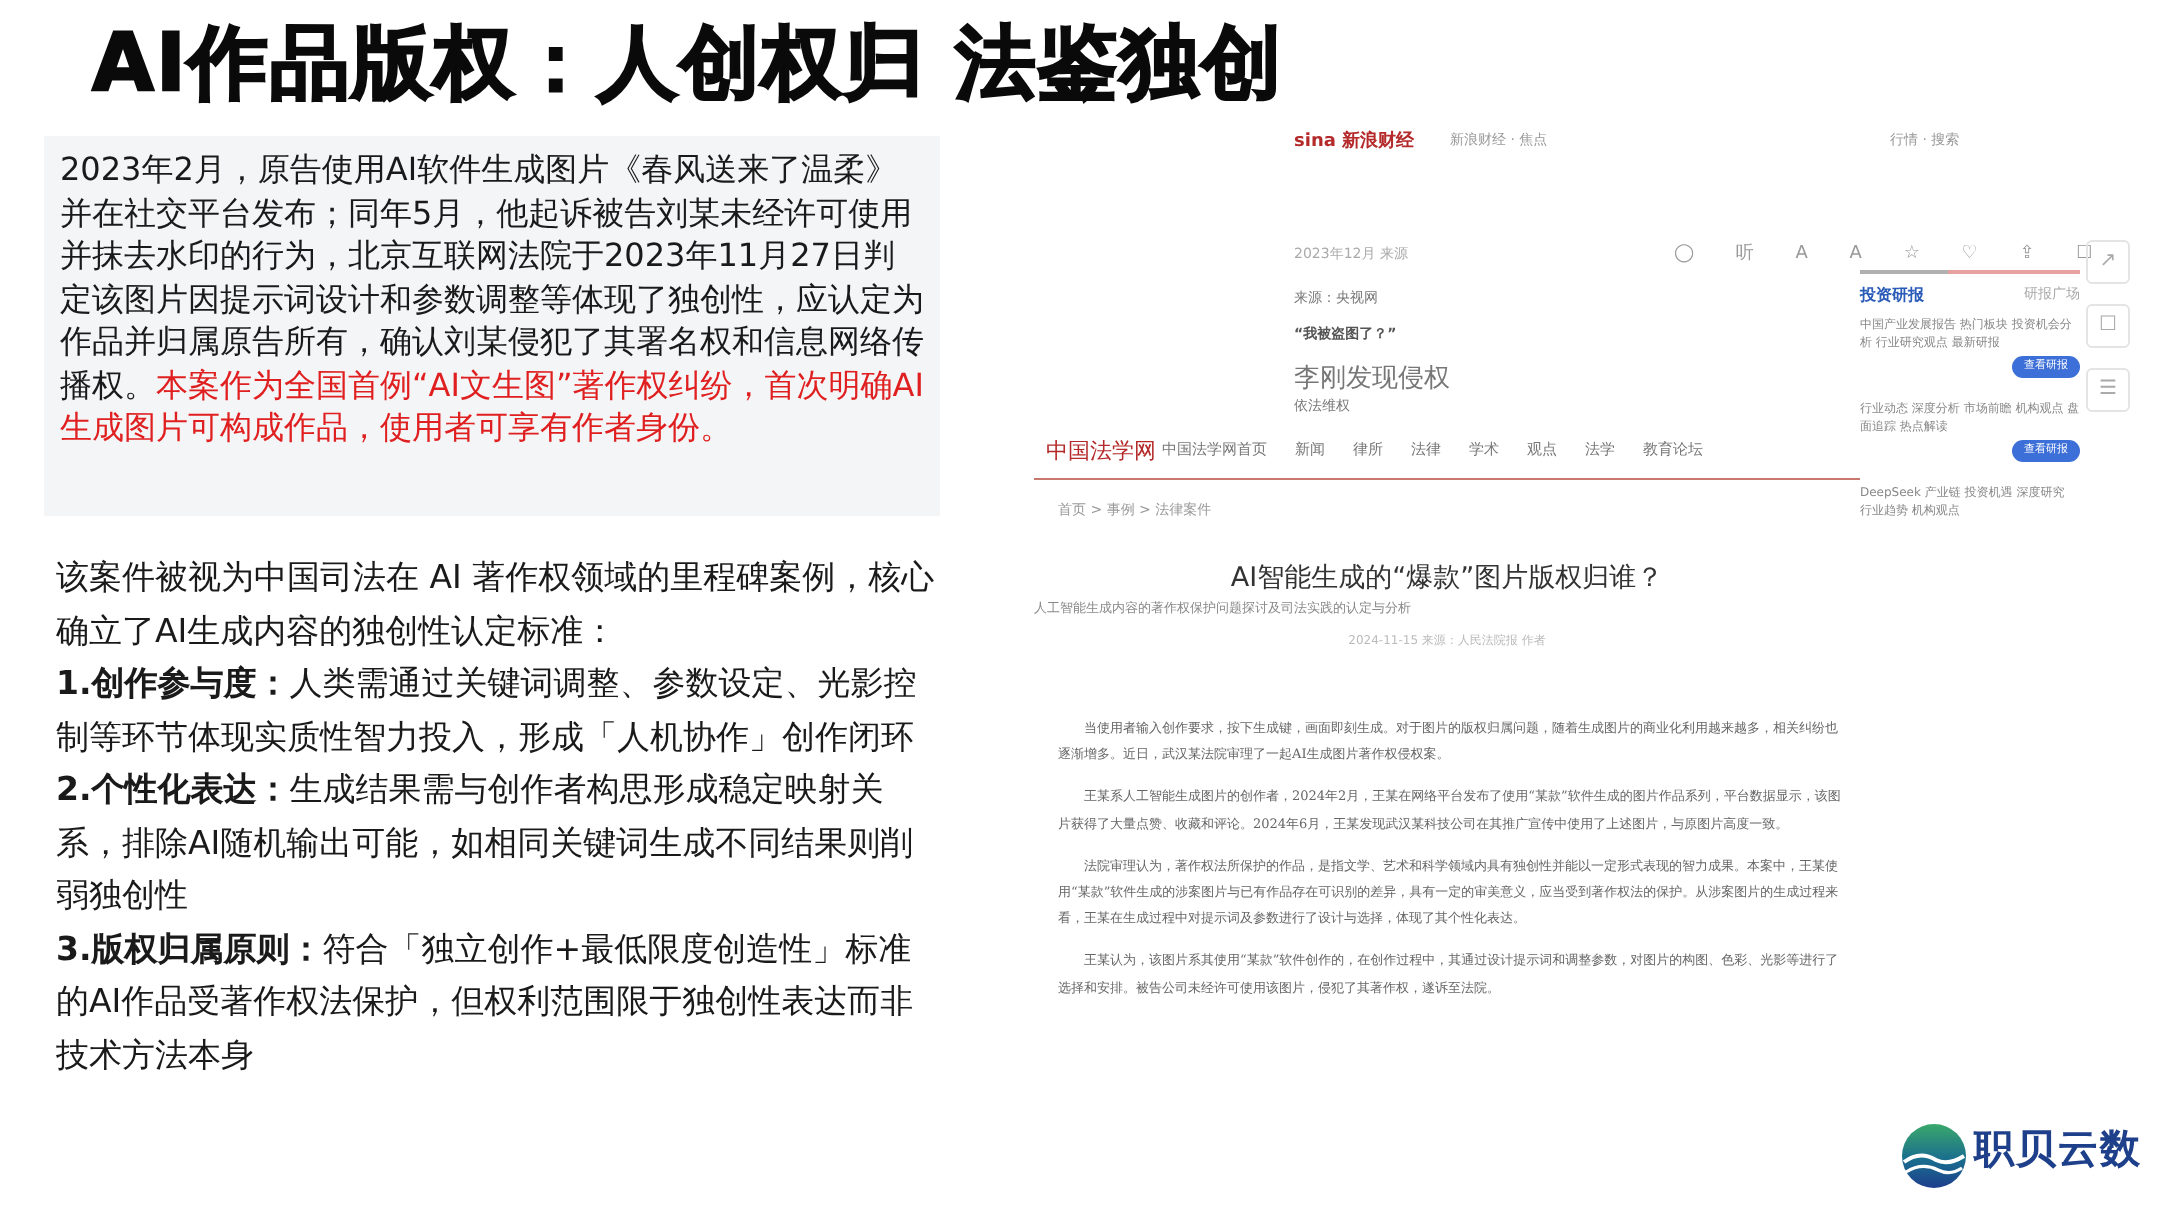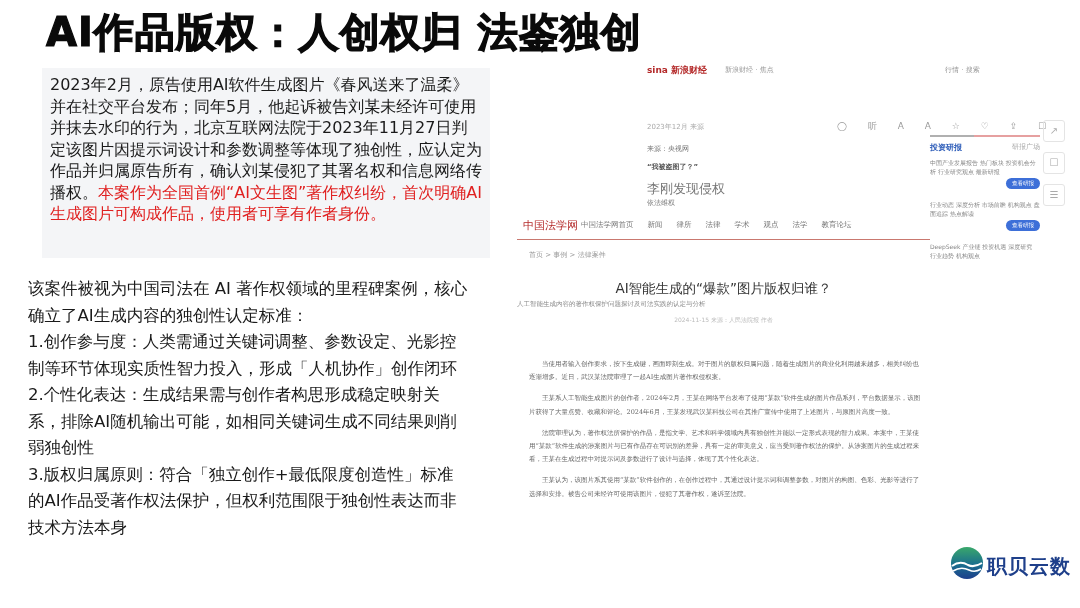--- a/index.html
+++ b/index.html
@@ -1,27 +1,27 @@
 <!DOCTYPE html>
 <html><head>
 <meta charset="utf-8">
 <style>
   * { margin:0; padding:0; box-sizing:border-box; }
   html, body { width:1080px; height:608px; overflow:hidden; background:#ffffff; }
   body { position:relative; font-family:"DejaVu Sans", "Liberation Sans", sans-serif; color:#1a1a1a; }
 
   .title { position:absolute; left:6px; top:4px; font-size:40px; font-weight:900; letter-spacing:1px; color:#0a0a0a; line-height:56px;margin-left:40px; -webkit-text-stroke:1.2px #0a0a0a; }
 
-  .case-box { position:absolute; left:22px; top:68px; width:448px; height:190px; background:#f4f5f7; padding:6px 8px;margin-left:20px; }
+  .case-box { position:absolute; left:22px; top:68px; width:448px; height:190px; background:#f4f5f7; padding:6px 8px; }
   .case-box p { font-size:16px; line-height:21.5px; color:#1a1a1a; }
   .case-box .hl { color:#e02020; }
 
   .analysis { position:absolute; left:28px; top:276px; width:440px; }
   .analysis p { font-size:16.5px; line-height:26.5px; color:#1a1a1a; }
-  .analysis b { font-weight:normal; }
+  .analysis b { font-weight:bold; }
 
   
   .shot1 { position:absolute; left:615px; top:58px; width:465px; height:180px; background:#fff; }
   .shot1 .brand { position:absolute; left:32px; top:6px; font-size:9px; color:#b42a2a; font-weight:bold; }
   .shot1 .brand-sub { position:absolute; left:70px; top:7px; font-size:7px; color:#999; }
   .shot1 .top-right { position:absolute; left:330px; top:7px; font-size:7px; color:#999; }
   .shot1 .headline { position:absolute; left:32px; top:26px; font-size:17px; font-weight:bold; color:#222; letter-spacing:0.3px; }
   .shot1 .meta { position:absolute; left:32px; top:64px; font-size:7px; color:#aaa; }
   .shot1 .tools { position:absolute; left:222px; top:62px; font-size:9px; color:#999; letter-spacing:9px; }
   .shot1 .author { position:absolute; left:32px; top:86px; font-size:7px; color:#777; }
@@ -45,21 +45,21 @@
   .shot2 .nav { position:absolute; left:0; top:6px; width:413px; height:24px; border-bottom:1.5px solid #c9786f;text-align:center; }
   .shot2 .logo { position:absolute; left:6px; top:2px; font-size:11px; color:#b42a2a; font-family:"DejaVu Serif", serif; }
   .shot2 .nav-items { position:absolute; left:64px; top:4px; font-size:7.5px; color:#777; display:flex; gap:14px; }
   .shot2 .crumb { position:absolute; left:12px; top:40px; font-size:7px; color:#999; }
   .shot2 .art-title { position:absolute; left:0; width:413px; top:70px; font-size:13.5px; color:#333; text-align:center; }
   .shot2 .art-sub { position:absolute; left:0; width:413px; top:90px; font-size:6.5px; color:#888; text-align:left;font-family:Liberation Serif, serif; }
   .shot2 .art-meta { position:absolute; left:0; width:413px; top:106px; font-size:6px; color:#bbb; text-align:center; }
   .shot2 .body { position:absolute; left:12px; top:148px; width:392px; }
   .shot2 .body p { font-size:6.5px; line-height:13.2px; color:#666; text-indent:2em; margin-bottom:8px; font-family:"DejaVu Serif", serif; }
 
-  .logo-brand { position:absolute; left:950px; top:546px; display:flex; align-items:flex-end; gap:3px; }
+  .logo-brand { position:absolute; left:950px; top:561px; display:flex; align-items:flex-start; gap:3px; }
   .logo-brand .mark { width:34px; height:34px; }
   .logo-brand .txt { font-size:20px; color:#1e3f8a; font-weight:bold; letter-spacing:1px; }
 </style>
 </head>
 <body>
 
 <div class="title">AI作品版权：人创权归 法鉴独创</div>
 
 <div class="case-box">
   <p><span>2023年2月，原告使用AI软件生成图片《春风送来了温柔》并在社交平台发布；同年5月，他起诉被告刘某未经许可使用并抹去水印的行为，北京互联网法院于2023年11月27日判定该图片因提示词设计和参数调整等体现了独创性，应认定为作品并归属原告所有，确认刘某侵犯了其署名权和信息网络传播权。</span><span class="hl">本案作为全国首例“AI文生图”著作权纠纷，首次明确AI生成图片可构成作品，使用者可享有作者身份。</span></p>

